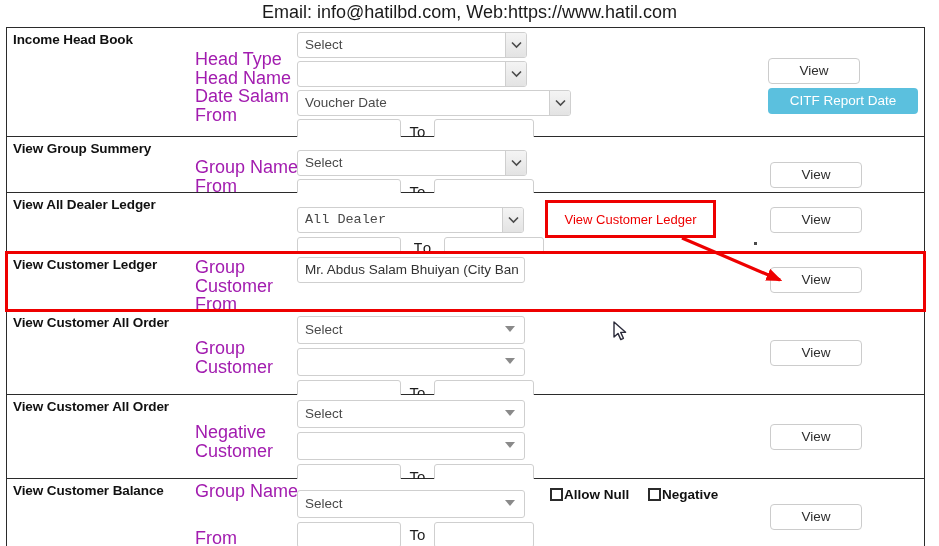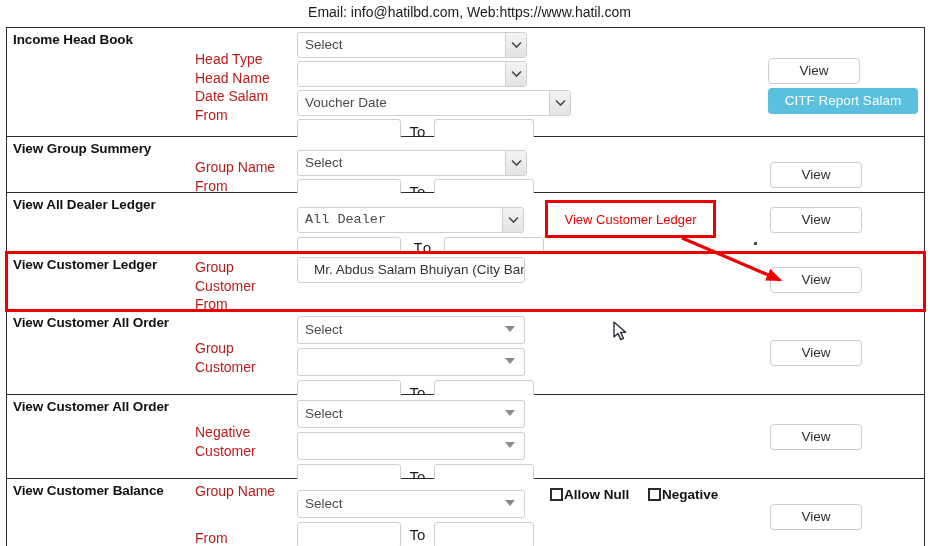--- a/index.html
+++ b/index.html
@@ -14,21 +14,21 @@
     font-family: "Liberation Sans", sans-serif;
     color: #1a1a1a;
     position: relative;
   }
 
   
   .page-header {
     height: 25px;
     line-height: 25px;
     text-align: center;
-    font-size: 14px;
+    font-size: 18px;
     color: #1a1a1a;
     background: #ffffff;
   }
 
   
   .report-table {
     position: absolute;
     left: 6px;
     top: 27px;
     width: 919px;
@@ -50,22 +50,22 @@
     top: 4px;
     font-size: 13.5px;
     font-weight: bold;
     color: #111111;
     white-space: nowrap;
     letter-spacing: -0.1px;
   }
 
   .field-labels {
     position: absolute;
-    font-size: 14px;
-    color: #b91c1c;
+    font-size: 18px;
+    color: #a21caf;
     line-height: 18.5px;
     white-space: nowrap;
   }
 
   
   .ctrl-col {
     position: absolute;
   }
 
   .sel {
@@ -109,21 +109,21 @@
 
   .txt {
     box-sizing: border-box;
     height: 26px;
     border: 1px solid #cfcfcf;
     border-radius: 3px;
     background: #ffffff;
     font-size: 13.5px;
     color: #333333;
     line-height: 24px;
-    padding-left: 16px;
+    padding-left: 7px;
     overflow: hidden;
     white-space: nowrap;
     display: inline-block;
     vertical-align: top;
   }
   .to-label {
     display: inline-block;
     font-size: 15px;
     color: #1d1d1d;
     line-height: 26px;
@@ -261,21 +261,21 @@
             </svg>
         </span>
       </div>
       <div style="margin-top:3px;">
         <span class="txt" style="width:104px;"></span>
         <span class="to-label">To</span>
         <span class="txt" style="width:100px;"></span>
       </div>
     </div>
     <div class="btn-view" style="left:761px; top:30px;">View</div>
-    <div class="btn-citf" style="left:761px; top:60px; background:#5bc0de;">CITF Report Salam</div>
+    <div class="btn-citf" style="left:761px; top:60px; background:#5bc0de;">CITF Report Date</div>
   </div>
 
   <div class="report-row" style="height:56px;">
     <div class="row-title">View Group Summery</div>
     <div class="field-labels" style="left:188px; top:21px;">
       <div>Group Name</div>
       <div>From</div>
     </div>
     <div class="ctrl-col" style="left:290px; top:13px;">
       <div class="sel classic" style="width:230px;">

